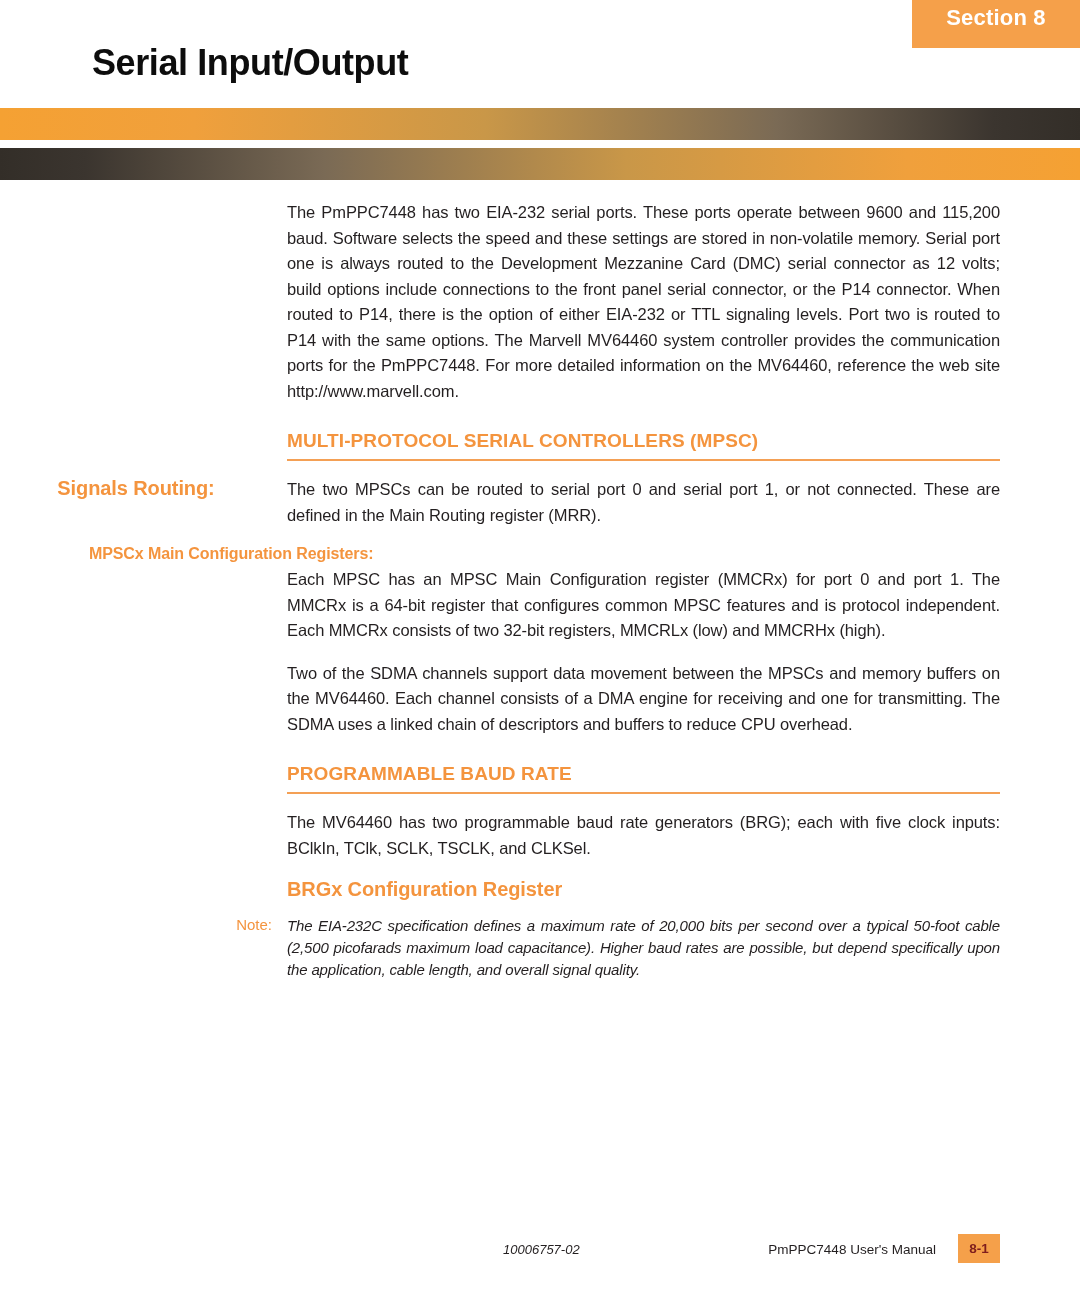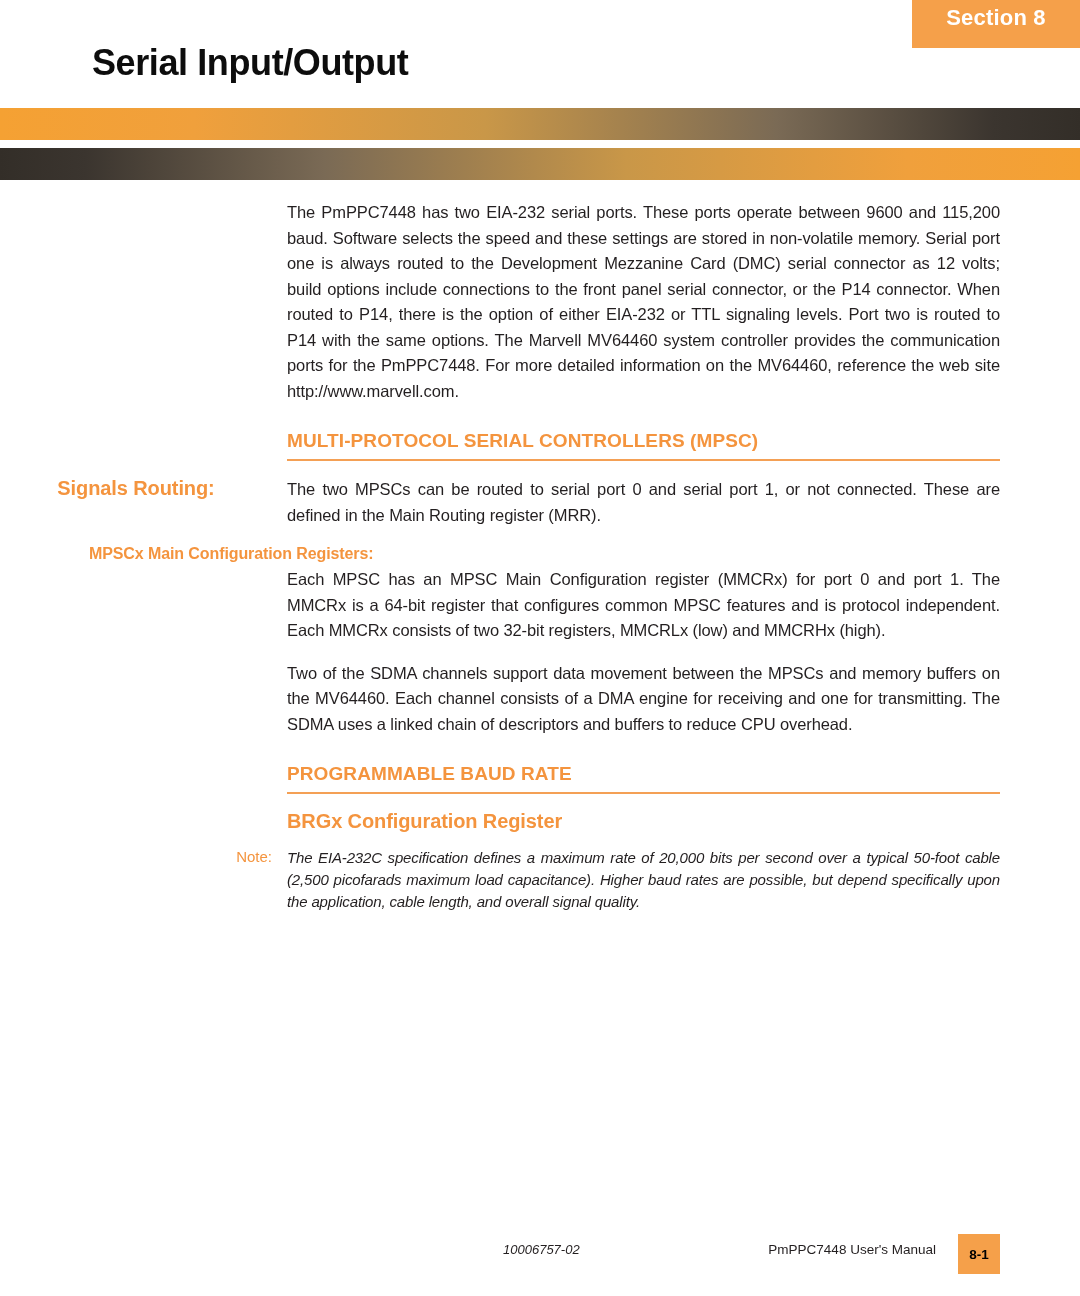--- a/index.html
+++ b/index.html
@@ -188,23 +188,23 @@
     right: 144px;
     top: 8px;
     font-size: 13.5px;
     color: #231f20;
   }
   .footer-page-box {
     position: absolute;
     right: 80px;
     top: 0px;
     width: 42px;
-    height: 40px;
+    height: 29px;
     background: #F5A04A;
-    color: #000000;
+    color: #7f1d1d;
     font-size: 13.5px;
     font-weight: bold;
     display: flex;
     align-items: center;
     justify-content: center;
   }
 </style>
 </head>
 <body>
 
@@ -230,20 +230,21 @@
     </div>
 
     <div class="full-label">MPSCx Main Configuration Registers:</div>
     <p class="body">Each MPSC has an MPSC Main Configuration register (MMCRx) for port 0 and port 1. The MMCRx is a 64-bit register that configures common MPSC features and is protocol independent. Each MMCRx consists of two 32-bit registers, MMCRLx (low) and MMCRHx (high).</p>
 
     <p class="body">Two of the SDMA channels support data movement between the MPSCs and memory buffers on the MV64460. Each channel consists of a DMA engine for receiving and one for transmitting. The SDMA uses a linked chain of descriptors and buffers to reduce CPU overhead.</p>
 
     <div class="heading-block heading-spacer-top">
       <h2 class="section-heading">PROGRAMMABLE BAUD RATE</h2>
     </div>
+    <p class="body">The MV64460 has two programmable baud rate generators (BRG); each with five clock inputs: BClkIn, TClk, SCLK, TSCLK, and CLKSel.</p>
 
     <h3 class="sub-heading heading-spacer-top">BRGx Configuration Register</h3>
 
     <div class="note-row">
       <div class="note-label">Note:</div>
       <p class="note-text">The EIA-232C specification defines a maximum rate of 20,000 bits per second over a typical 50-foot cable (2,500 picofarads maximum load capacitance). Higher baud rates are possible, but depend specifically upon the application, cable length, and overall signal quality.</p>
     </div>
 
   </div>
 </div>

